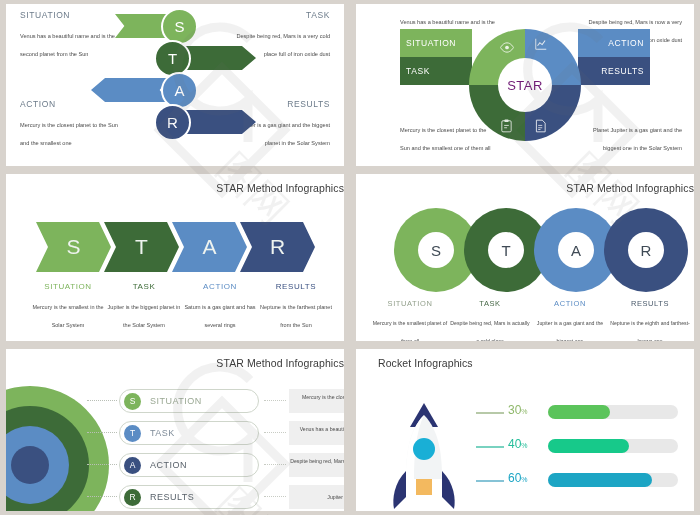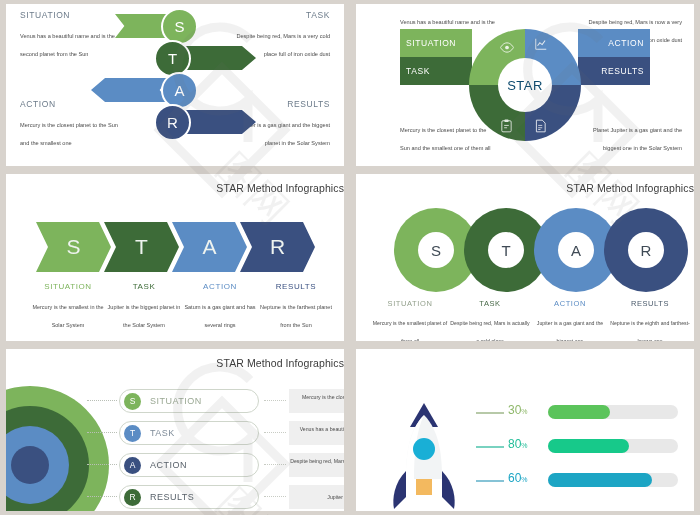--- a/index.html
+++ b/index.html
@@ -55,21 +55,21 @@
   
   .p2 .hubwrap { position: absolute; left: 50%; top: 50%; transform: translate(-50%,-50%); width: 250px; height: 112px; }
   .p2 .halfcircle { position: absolute; width: 112px; height: 112px; top: 0; }
   .p2 .q { position: absolute; width: 56px; height: 56px; }
   .p2 .bandL, .p2 .bandR { position: absolute; height: 28px; width: 72px; }
   .p2 .bandL { left: 0; } .p2 .bandR { right: 0; }
   .p2 .core {
     position: absolute; left: 50%; top: 50%; transform: translate(-50%,-50%);
     width: 54px; height: 54px; border-radius: 50%; background: #fff;
     display: flex; align-items: center; justify-content: center;
-    font-size: 13px; color: #0c4a6e; letter-spacing: .5px; z-index: 4;
+    font-size: 13px; color: #701a75; letter-spacing: .5px; z-index: 4;
   }
   .p2 .bandtext { position: absolute; font-size: 8.5px; color: #fff; letter-spacing: .6px; z-index: 3; }
   .p2 .note { position: absolute; width: 95px; }
   .p2 .icon { position: absolute; z-index: 3; opacity: .85; }
 
   
   .p3 .chevrow { position: absolute; left: 30px; top: 48px; display: flex; }
   .p3 .chev {
     width: 75px; height: 50px; margin-right: -7px;
     clip-path: polygon(0 0, 84% 0, 100% 50%, 84% 100%, 0 100%, 16% 50%);
@@ -362,20 +362,21 @@
           <div class="desc">
             <span class="body">Jupiter is the biggest planet in</span>
           </div>
         </div>
       </div>
     </div>
   </div>
 
   <div class="cell">
     <div class="panel p6">
+      <div class="ptitle left">Rocket Infographics</div>
       <div class="rocket">
         <svg width="68" height="120" viewBox="0 0 68 120">
           <path d="M34 2 L48 26 H20 Z" fill="#2B3472"></path>
           <path d="M34 14 C50 30 52 56 52 78 L16 78 C16 56 18 30 34 14 Z" fill="#f2f4f5"></path>
           <path d="M34 14 C26 30 24 56 24 78 L16 78 C16 56 18 30 34 14 Z" fill="#ffffff"></path>
           <circle cx="34" cy="48" r="11" fill="#19AFD6"></circle>
           <path d="M16 70 C4 82 2 98 4 108 L16 96 Z" fill="#2B3472"></path>
           <path d="M52 70 C64 82 66 98 64 108 L52 96 Z" fill="#2B3472"></path>
           <rect x="26" y="78" width="16" height="16" fill="#F3B95F"></rect>
         </svg>
@@ -384,21 +385,21 @@
         <div class="brow">
           <div class="tick" style="border-color:#b7c9a8"></div>
           <div class="pct" style="color:#8FB86B"><span>30</span><small>%</small></div>
           <div class="track">
             <div class="fill" style="width:48%;background:#5BC45B"></div>
           </div>
 
         </div>
         <div class="brow">
           <div class="tick" style="border-color:#79d2c0"></div>
-          <div class="pct" style="color:#24BE9A"><span>80</span><small>%</small></div>
+          <div class="pct" style="color:#24BE9A"><span>40</span><small>%</small></div>
           <div class="track">
             <div class="fill" style="width:62%;background:#17C98A"></div>
           </div>
 
         </div>
         <div class="brow">
           <div class="tick" style="border-color:#86c3d6"></div>
           <div class="pct" style="color:#1CA5C4"><span>60</span><small>%</small></div>
           <div class="track">
             <div class="fill" style="width:80%;background:#1CA5C4"></div>

